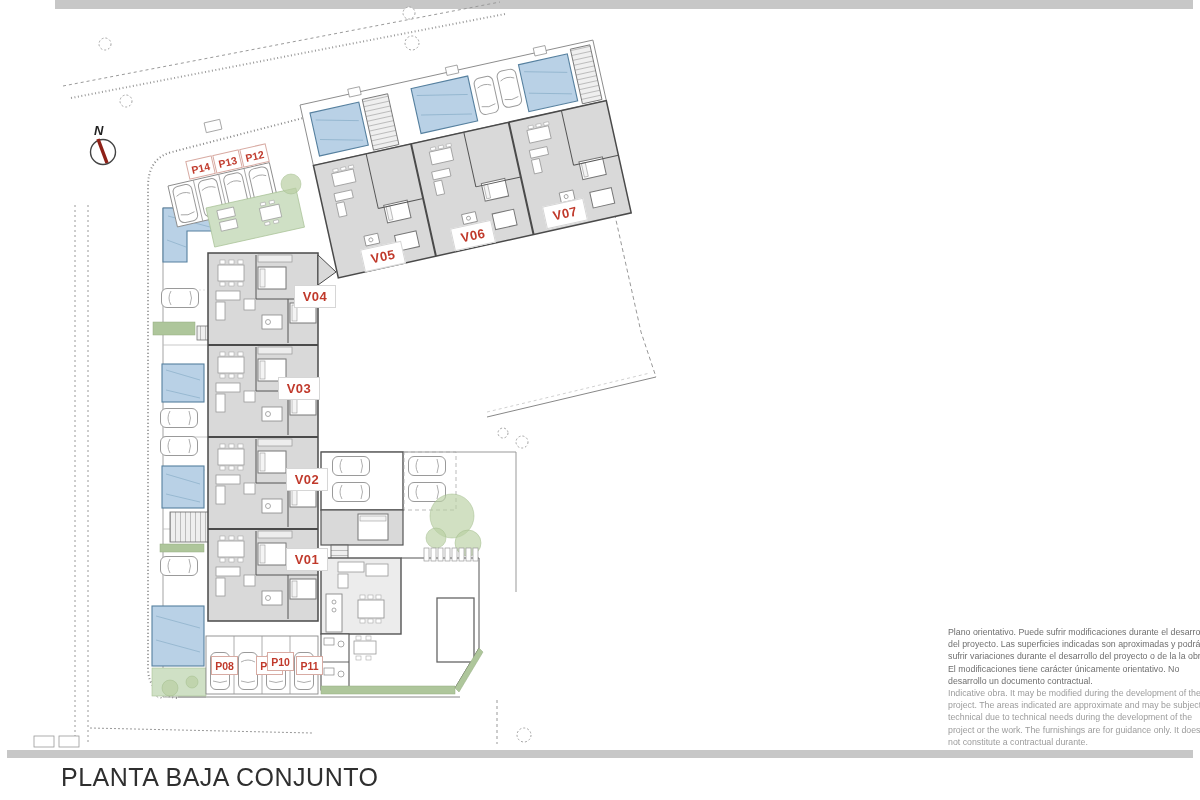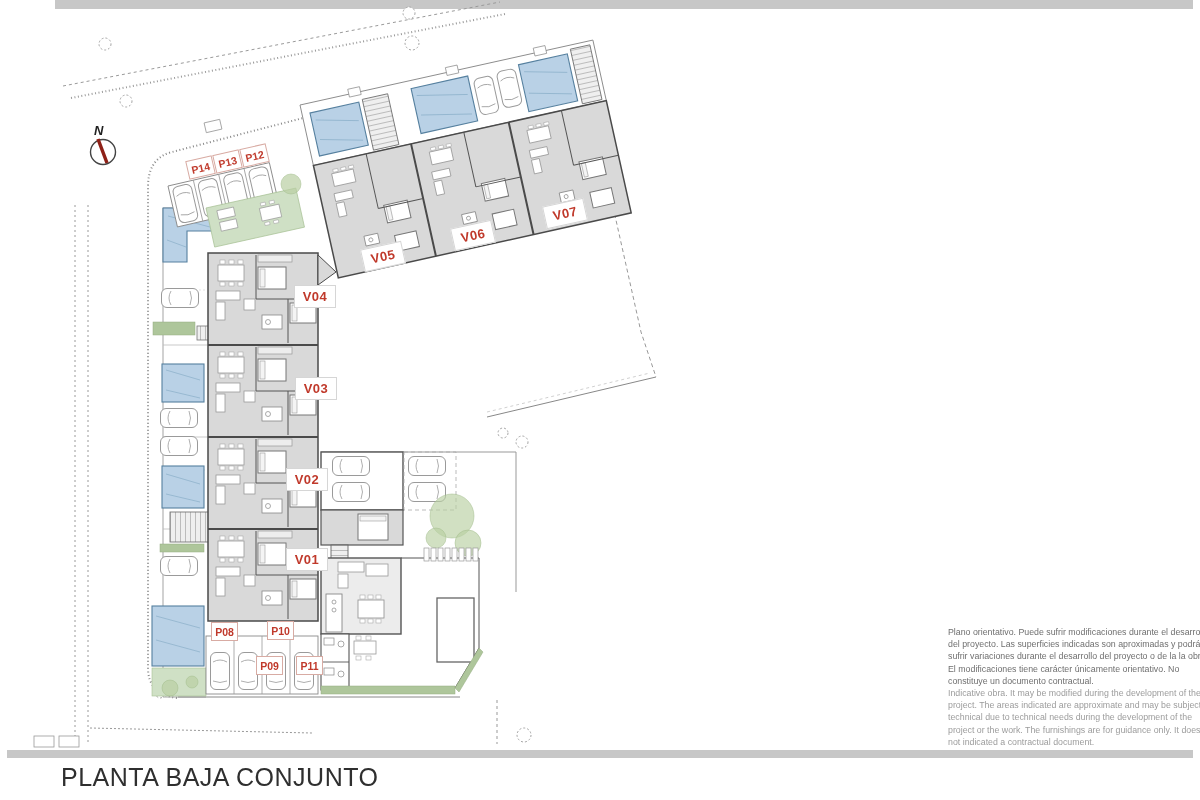--- a/index.html
+++ b/index.html
@@ -275,45 +275,45 @@
       <path d="M234,636 V694 M262,636 V694 M290,636 V694" stroke="#9a9a9a" stroke-width="0.8" fill="none"></path>
       <use href="#car" x="210" y="652"></use>
         <use href="#car" x="238" y="652"></use>
       <use href="#car" x="266" y="652"></use>
         <use href="#car" x="294" y="652"></use>
     </g>
   </svg>
 
   <div class="vlabel" style="left:286px;top:548px">V01</div>
   <div class="vlabel" style="left:286px;top:468px">V02</div>
-  <div class="vlabel" style="left:295px;top:377px">V03</div>
+  <div class="vlabel" style="left:278px;top:377px">V03</div>
   <div class="vlabel" style="left:294px;top:285px">V04</div>
   <div class="vlabel rot" style="left:362px;top:245px">V05</div>
   <div class="vlabel rot" style="left:452px;top:224px">V06</div>
   <div class="vlabel rot" style="left:544px;top:202px">V07</div>
 
-  <div class="plabel" style="left:211px;top:622px">P08</div>
+  <div class="plabel" style="left:211px;top:656px">P08</div>
   <div class="plabel" style="left:256px;top:656px">P09</div>
-  <div class="plabel" style="left:267px;top:621px">P10</div>
+  <div class="plabel" style="left:267px;top:652px">P10</div>
   <div class="plabel" style="left:296px;top:656px">P11</div>
   <div class="plabel rot13" style="left:241px;top:146px">P12</div>
   <div class="plabel rot13" style="left:214px;top:152px">P13</div>
   <div class="plabel rot13" style="left:187px;top:158px">P14</div>
 
   <div id="north-n">N</div>
 
   <div id="disclaimer">
     <div class="es">Plano orientativo. Puede sufrir modificaciones durante el desarrollo</div>
     <div class="es">del proyecto. Las superficies indicadas son aproximadas y podrán</div>
     <div class="es">sufrir variaciones durante el desarrollo del proyecto o de la la obra.</div>
     <div class="es">El modificaciones tiene carácter únicamente orientativo. No</div>
-    <div class="es">constituye un documento contractual.</div>
+    <div class="es">desarrollo un documento contractual.</div>
     <div class="en">Indicative obra. It may be modified during the development of the</div>
     <div class="en">project. The areas indicated are approximate and may be subject to</div>
     <div class="en">technical due to technical needs during the development of the</div>
     <div class="en">project or the work. The furnishings are for guidance only. It does</div>
-    <div class="en">not indicated a contractual document.</div>
+    <div class="en">not constitute a contractual durante.</div>
   </div>
 
   <div id="bottombar" class="bar"></div>
   <div id="title">PLANTA BAJA CONJUNTO</div>
 
 </div>
 
 </body></html>

